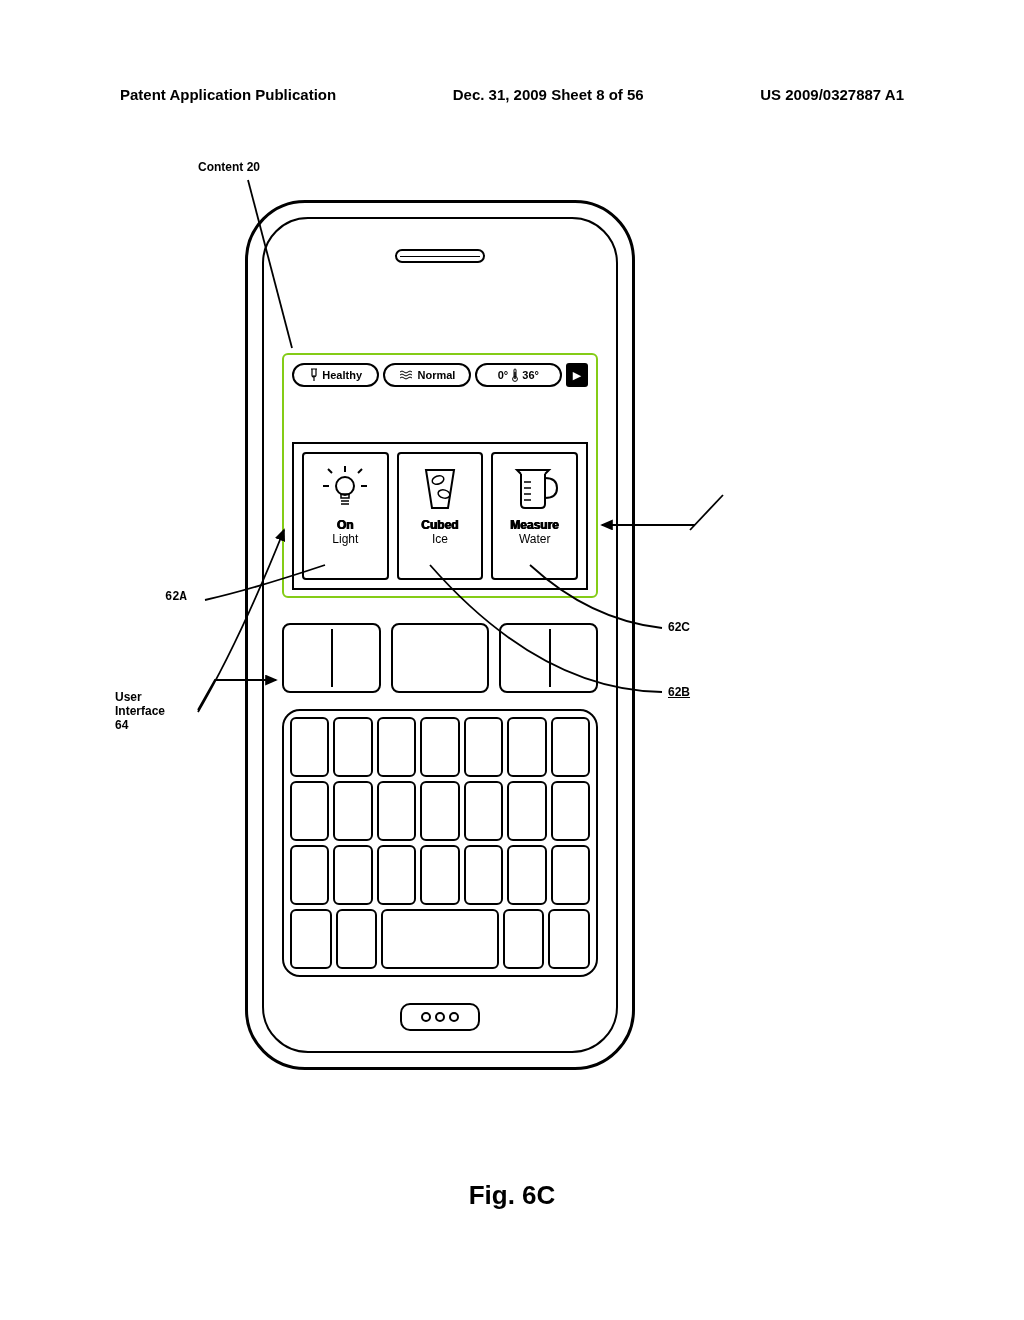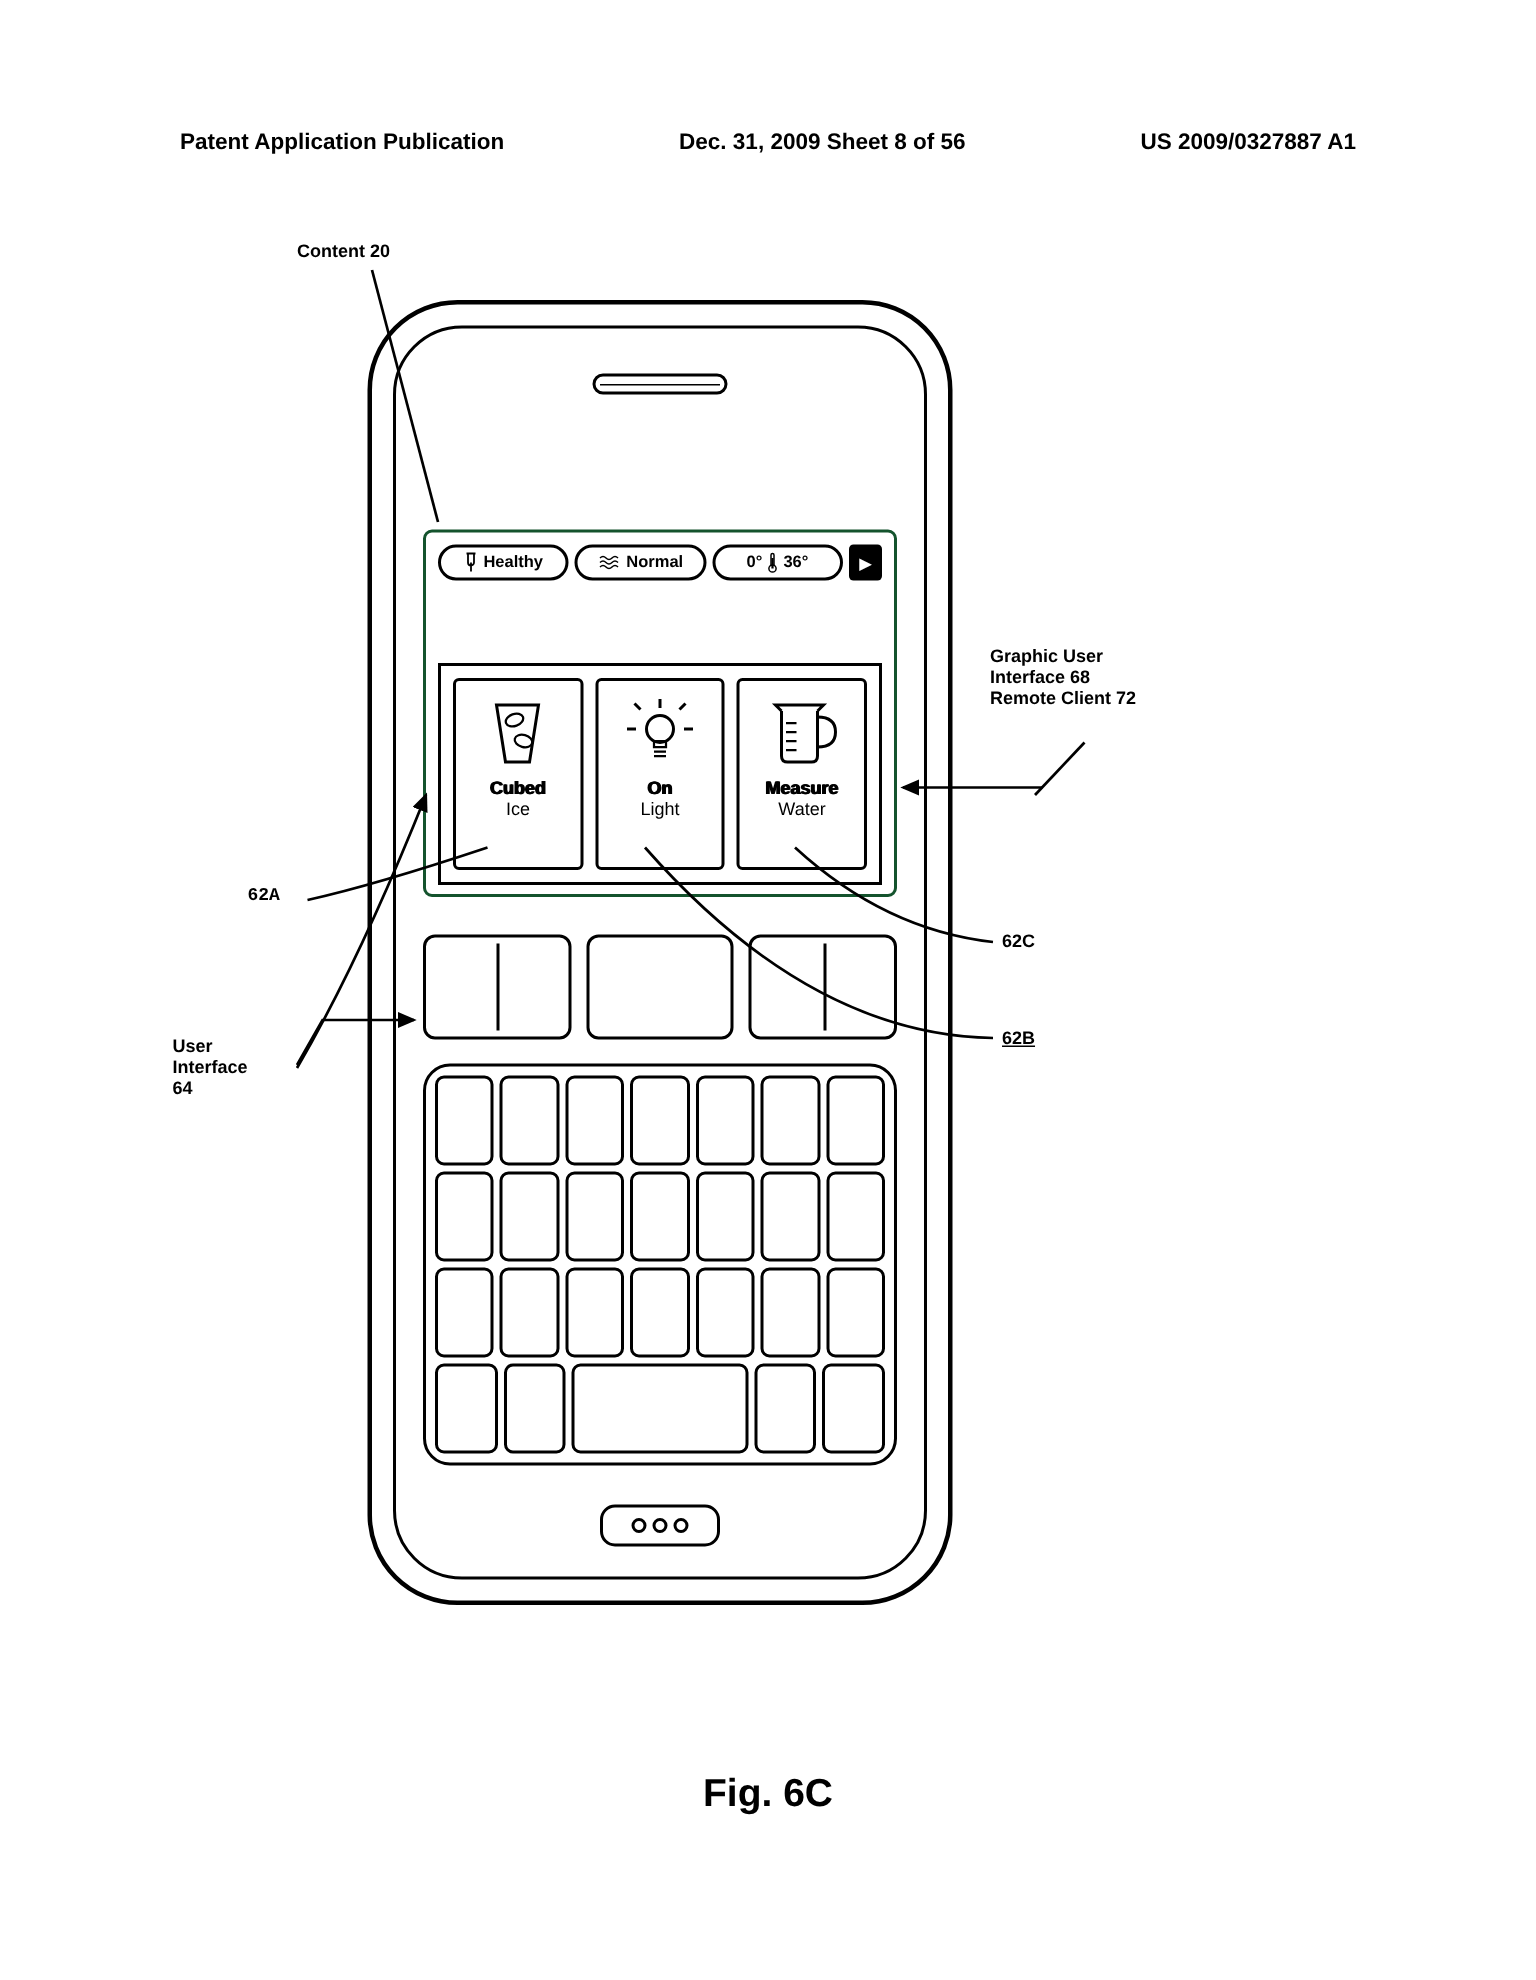--- a/index.html
+++ b/index.html
@@ -62,21 +62,21 @@
   .earpiece::after{
     content:"";
     position:absolute; left:3px; right:3px; top:5px; height:2px;
     border-top:1px solid #000;
   }
   
   .screen {
     position: absolute;
     top: 150px; left: 34px; right: 34px;
     height: 245px;
-    border: 2px solid #14532d;
+    border: 2px solid #84cc16;
     border-radius: 6px;
     background: #fff;
   }
   
   .status-row {
     position: absolute;
     top: 8px; left: 8px; right: 8px;
     display: flex;
     gap: 4px;
     align-items: center;
@@ -204,49 +204,49 @@
               <line x1="4" y1="4" x2="4" y2="11" stroke="#000" stroke-width="1.5"></line>
             </svg>
           <span>36°</span>
         </div>
         <div class="next-btn">
           <span>▶</span>
         </div>
       </div>
 
       <div class="option-row">
-
-        <div class="opt-card">
-          <svg class="opt-icon" viewBox="0 0 56 56">
-            <path d="M14 10 L20 48 H36 L42 10 Z" stroke="#000" stroke-width="2" fill="none"></path>
-            <ellipse cx="26" cy="20" rx="6" ry="4" transform="rotate(-20 26 20)" stroke="#000" stroke-width="1.5" fill="none"></ellipse>
-            <ellipse cx="32" cy="34" rx="6" ry="4" transform="rotate(15 32 34)" stroke="#000" stroke-width="1.5" fill="none"></ellipse>
-          </svg>
-          <div class="opt-title">Cubed</div>
-          <div class="opt-sub">Ice</div>
-        </div>
 
         <div class="opt-card">
           <svg class="opt-icon" viewBox="0 0 56 56">
             <circle cx="28" cy="26" r="9" stroke="#000" stroke-width="2" fill="none"></circle>
             <path d="M24 34 h8 v4 h-8 z M24 38 h8 M24 41 h8 M24 44 h8" stroke="#000" stroke-width="1.5" fill="none"></path>
             <g stroke="#000" stroke-width="2">
               <line x1="28" y1="6" x2="28" y2="12"></line>
               <line x1="12" y1="26" x2="6" y2="26"></line>
               <line x1="44" y1="26" x2="50" y2="26"></line>
               <line x1="15" y1="13" x2="11" y2="9"></line>
               <line x1="41" y1="13" x2="45" y2="9"></line>
             </g>
           </svg>
           <div class="opt-title">On</div>
           <div class="opt-sub">Light</div>
         </div>
 
         <div class="opt-card">
           <svg class="opt-icon" viewBox="0 0 56 56">
+            <path d="M14 10 L20 48 H36 L42 10 Z" stroke="#000" stroke-width="2" fill="none"></path>
+            <ellipse cx="26" cy="20" rx="6" ry="4" transform="rotate(-20 26 20)" stroke="#000" stroke-width="1.5" fill="none"></ellipse>
+            <ellipse cx="32" cy="34" rx="6" ry="4" transform="rotate(15 32 34)" stroke="#000" stroke-width="1.5" fill="none"></ellipse>
+          </svg>
+          <div class="opt-title">Cubed</div>
+          <div class="opt-sub">Ice</div>
+        </div>
+
+        <div class="opt-card">
+          <svg class="opt-icon" viewBox="0 0 56 56">
             <path d="M14 14 L14 44 Q14 48 18 48 H34 Q38 48 38 44 V14" stroke="#000" stroke-width="2" fill="none"></path>
             <path d="M38 18 Q50 18 50 28 Q50 38 38 38" stroke="#000" stroke-width="2" fill="none"></path>
             <path d="M14 14 L10 10 H42 L38 14" stroke="#000" stroke-width="2" fill="none"></path>
             <g stroke="#000" stroke-width="1.5">
               <line x1="17" y1="22" x2="24" y2="22"></line>
               <line x1="17" y1="28" x2="24" y2="28"></line>
               <line x1="17" y1="34" x2="24" y2="34"></line>
               <line x1="17" y1="40" x2="24" y2="40"></line>
             </g>
           </svg>
@@ -301,25 +301,20 @@
 
     <div class="bottom-btn">
       <div class="dot"></div>
       <div class="dot"></div>
       <div class="dot"></div>
     </div>
   </div>
 
   <div class="ann" style="left:198px; top:0px;">Content  20</div>
 
-  <div class="ann" style="left:660px; top:270px; text-align:left;">
-    <div>Graphic User</div>
-    <div>Interface 68</div>
-    <div>Remote Client 72</div>
-  </div>
 
   <div class="ann" style="left:115px; top:530px; text-align:left; width:80px;">
     <div>User</div>
     <div>Interface</div>
     <div>64</div>
   </div>
 
   <div class="ann" style="left:165px; top:430px;font-family:Liberation Mono, monospace;">62A</div>
   <div class="ann" style="left:668px; top:525px;text-decoration:underline;">62B</div>
   <div class="ann" style="left:668px; top:460px;">62C</div>

